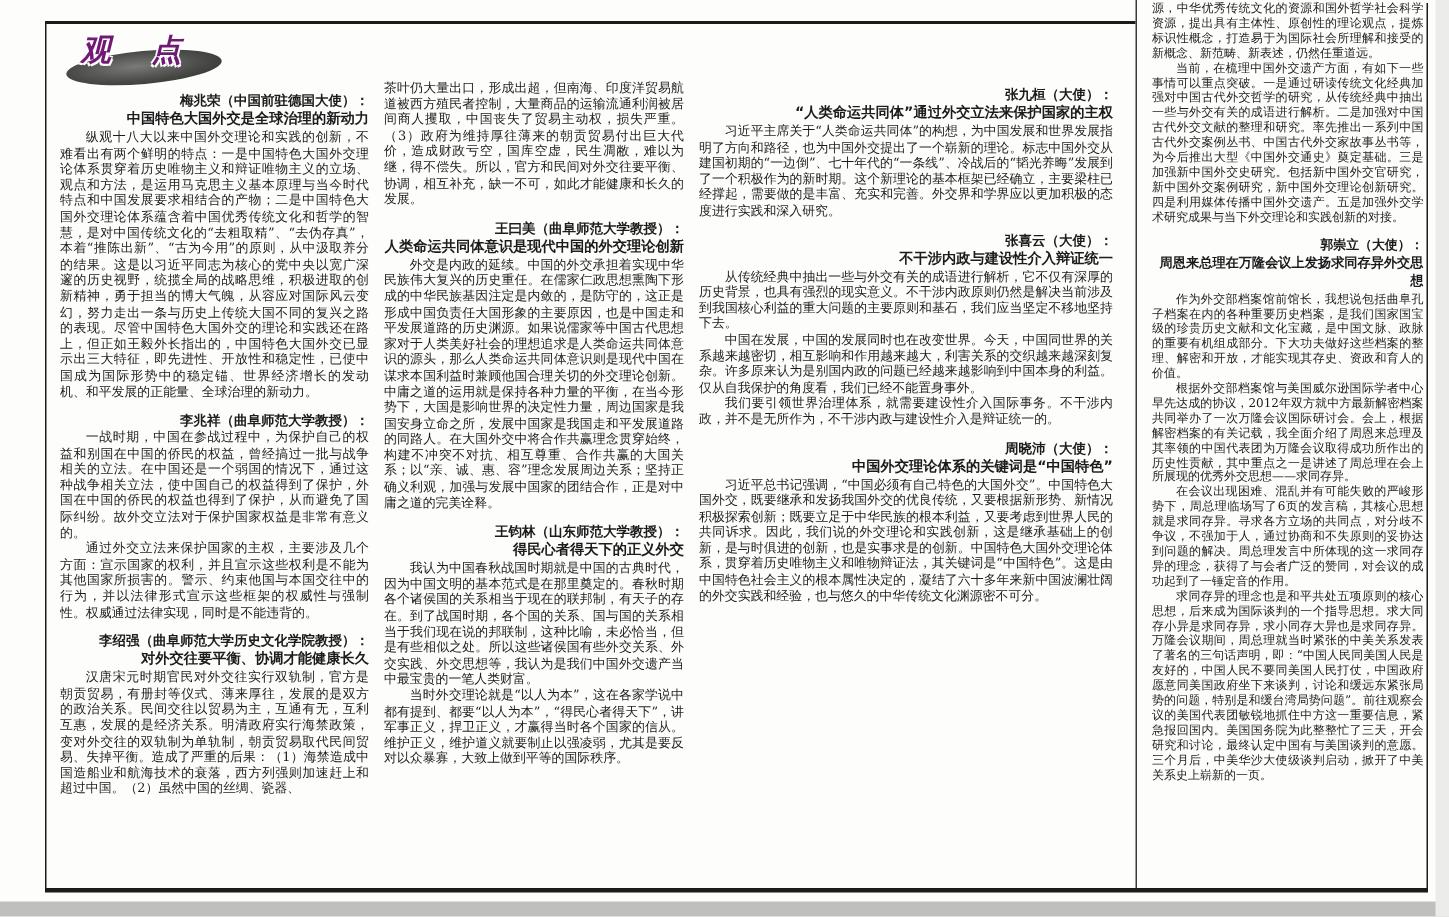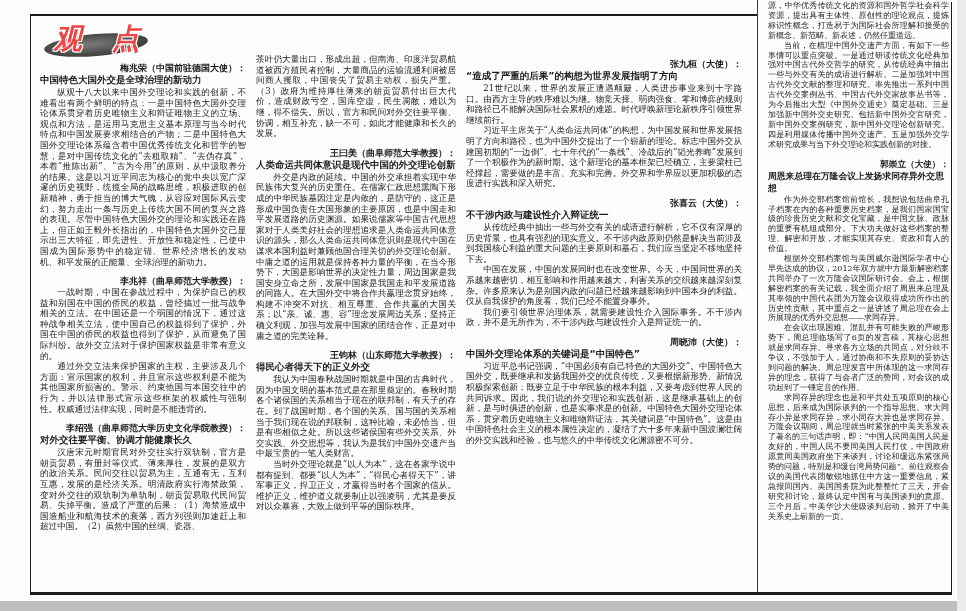--- a/index.html
+++ b/index.html
@@ -18,32 +18,32 @@
   .frame-left{left:30px;top:14px;width:1px;height:580px;}
   .frame-right{left:951px;top:2px;width:1px;height:592px;}
   .frame-bottom{left:30px;top:592px;width:922px;height:3px;}
   .divider-v{left:757px;top:0px;width:1px;height:592px;background:#3a3a3a;}
   
   .logo{position:absolute;left:42px;top:18px;width:120px;height:44px;}
   .logo-ellipse{position:absolute;left:2px;top:16px;width:104px;height:22px;border-radius:50%;
     background:radial-gradient(ellipse at 45% 45%, #7a7a78 0%, #4a4a48 55%, #2c2c2a 100%);
     transform:rotate(-5deg);}
   .logo-text{position:absolute;left:12px;top:2px;font-family:"DejaVu Sans","Liberation Sans",sans-serif;
-    font-size:28px;font-weight:bold;font-style:italic;letter-spacing:10px;color:#ef4444;
+    font-size:20px;font-weight:bold;font-style:italic;letter-spacing:10px;color:#701a75;
     text-shadow:1px 1px 0 #fff,-1px -1px 0 #fff,1px -1px 0 #fff,-1px 1px 0 #fff;}
   
   .col{position:absolute;text-align:justify;overflow:hidden;}
   .col-1{left:40px;top:62px;width:206px;height:528px;}
   .col-2{left:256px;top:54px;width:200px;height:534px;}
   .col-3{left:466px;top:58px;width:276px;height:532px;}
   .col-4{left:768px;top:1px;width:181px;height:590px;}
   .author{font-family:"DejaVu Sans","Liberation Sans",sans-serif;font-weight:bold;
     font-size:9px;line-height:12px;margin-top:8px;text-align:right;}
   .sec-title{font-family:"DejaVu Sans","Liberation Sans",sans-serif;font-weight:bold;
-    font-size:9.5px;line-height:12px;text-align:left;margin-bottom:1px;}
+    font-size:9.5px;line-height:12px;text-align:right;margin-bottom:1px;}
   .para{font-size:8.6px;line-height:10.6px;text-indent:2em;margin:0;}
   .noindent{text-indent:0;}
   .col-4 .para{font-size:8px;line-height:9.9px;}
   .col-4 .author{font-size:8.6px;}
   .col-4 .sec-title{font-size:8.8px;}
   .section:first-child .author{margin-top:0;}
 </style>
 </head>
 <body>
 
@@ -92,22 +92,21 @@
     <div class="author">王钧林（山东师范大学教授）：</div>
     <div class="sec-title">得民心者得天下的正义外交</div>
     <p class="para">我认为中国春秋战国时期就是中国的古典时代，因为中国文明的基本范式是在那里奠定的。春秋时期各个诸侯国的关系相当于现在的联邦制，有天子的存在。到了战国时期，各个国的关系、国与国的关系相当于我们现在说的邦联制，这种比喻，未必恰当，但是有些相似之处。所以这些诸侯国有些外交关系、外交实践、外交思想等，我认为是我们中国外交遗产当中最宝贵的一笔人类财富。</p>
     <p class="para">当时外交理论就是“以人为本”，这在各家学说中都有提到、都要“以人为本”，“得民心者得天下”，讲军事正义，捍卫正义，才赢得当时各个国家的信从。维护正义，维护道义就要制止以强凌弱，尤其是要反对以众暴寡，大致上做到平等的国际秩序。</p>
   </div>
 </div>
 
 <div class="col col-3">
   <div class="section">
     <div class="author">张九桓（大使）：</div>
-    <div class="sec-title">“造成了严重的后果”的构想为世界发展指明了方向</div>
-    <p class="para">21世纪以来，世界的发展正遭遇颠簸，人类进步事业来到十字路口。由西方主导的秩序难以为继。物竞天择、弱肉强食、零和博弈的规则和路径已不能解决国际社会累积的难题。时代呼唤新理论新秩序引领世界继续前行。</p>
+    <div class="sec-title">“人类命运共同体”通过外交立法来保护国家的主权</div>
     <p class="para">习近平主席关于“人类命运共同体”的构想，为中国发展和世界发展指明了方向和路径，也为中国外交提出了一个崭新的理论。标志中国外交从建国初期的“一边倒”、七十年代的“一条线”、冷战后的“韬光养晦”发展到了一个积极作为的新时期。这个新理论的基本框架已经确立，主要梁柱已经撑起，需要做的是丰富、充实和完善。外交界和学界应以更加积极的态度进行实践和深入研究。</p>
   </div>
   <div class="section">
     <div class="author">张喜云（大使）：</div>
     <div class="sec-title">不干涉内政与建设性介入辩证统一</div>
     <p class="para">从传统经典中抽出一些与外交有关的成语进行解析，它不仅有深厚的历史背景，也具有强烈的现实意义。不干涉内政原则仍然是解决当前涉及到我国核心利益的重大问题的主要原则和基石，我们应当坚定不移地坚持下去。</p>
     <p class="para">中国在发展，中国的发展同时也在改变世界。今天，中国同世界的关系越来越密切，相互影响和作用越来越大，利害关系的交织越来越深刻复杂。许多原来认为是别国内政的问题已经越来越影响到中国本身的利益。仅从自我保护的角度看，我们已经不能置身事外。</p>
     <p class="para">我们要引领世界治理体系，就需要建设性介入国际事务。不干涉内政，并不是无所作为，不干涉内政与建设性介入是辩证统一的。</p>
   </div>
   <div class="section">

